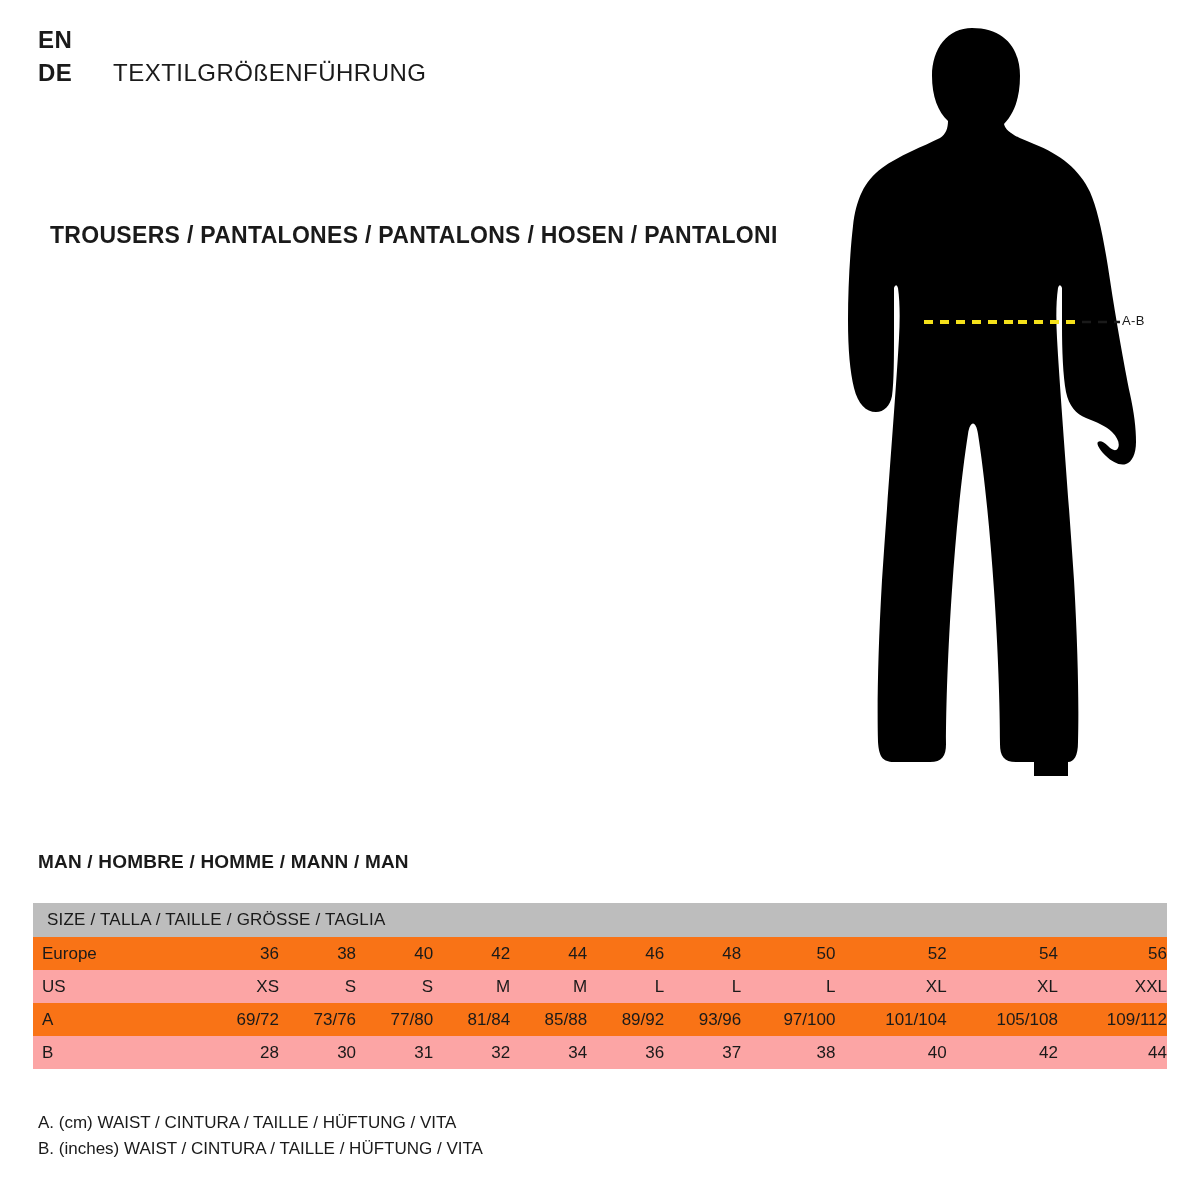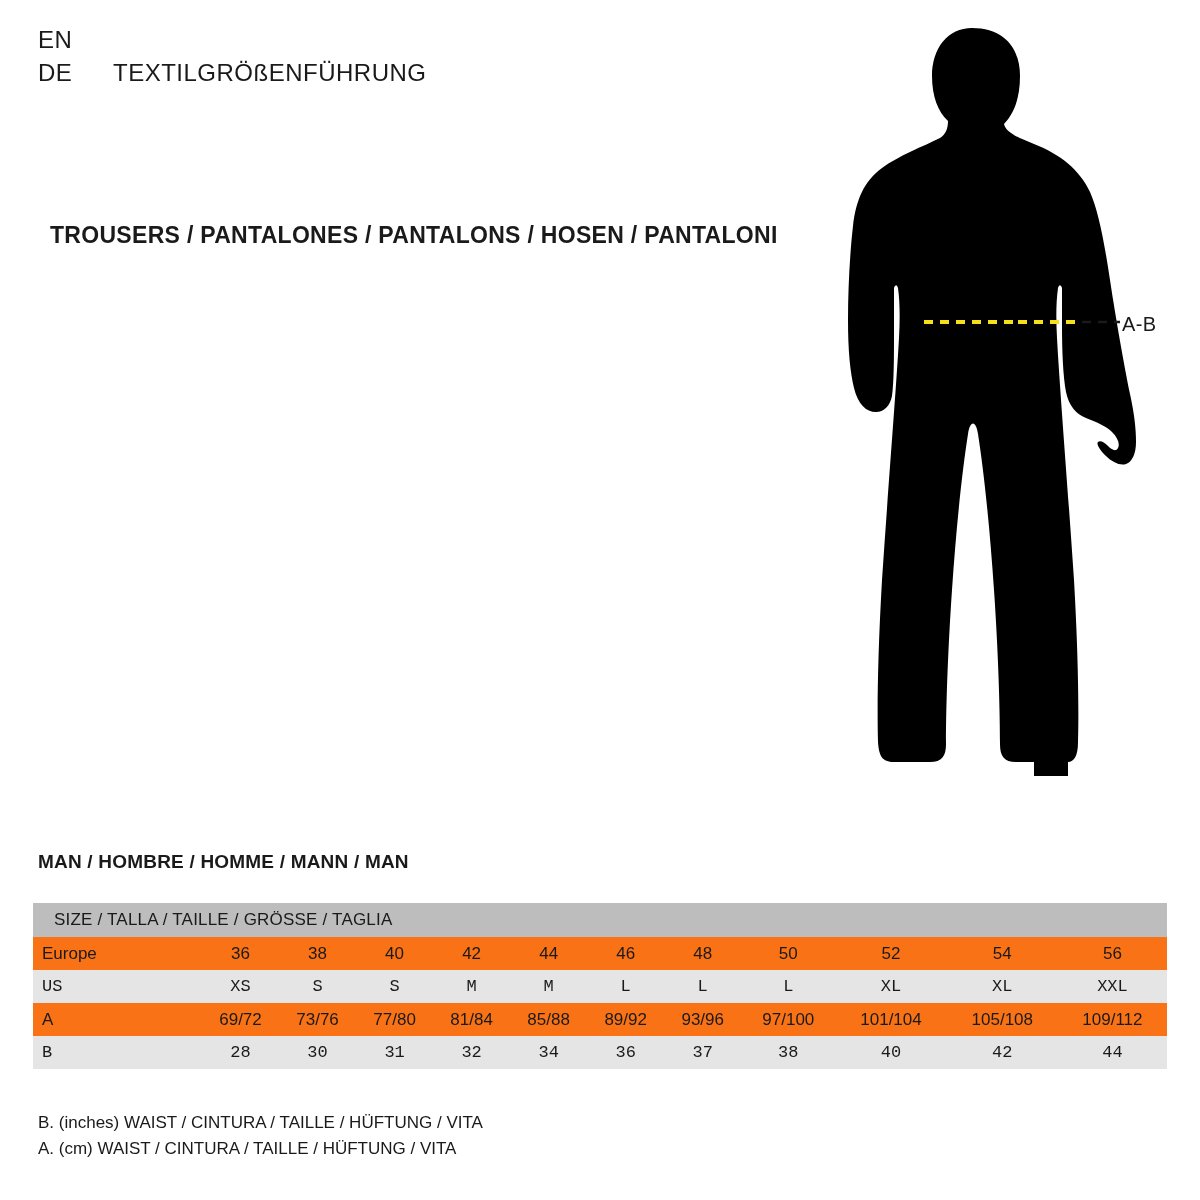--- a/index.html
+++ b/index.html
@@ -28,20 +28,21 @@
     align-items: baseline;
     line-height: 1.0;
     margin-bottom: 9px;
   }
   .lang-code {
     width: 75px;
     flex: 0 0 75px;
     font-size: 24px;
     letter-spacing: 0.5px;
     color: #1a1a1a;
+    font-weight: bold;
   }
   .lang-text {
     font-size: 24px;
     letter-spacing: 0.5px;
     color: #1a1a1a;
   }
   .garment-title {
     position: absolute;
     left: 50px;
     top: 222px;
@@ -59,21 +60,21 @@
     top: 20px;
     width: 370px;
     height: 790px;
   }
   .figure-svg { display: block; }
 
   .ab-label {
     position: absolute;
     left: 1122px;
     top: 313px;
-    font-size: 20px;
+    font-size: 13px;
     color: #1a1a1a;
     letter-spacing: 0.4px;
   }
 
   
   .section-label {
     position: absolute;
     left: 38px;
     top: 851px;
     font-size: 19px;
@@ -96,32 +97,32 @@
   .size-table td {
     padding: 0;
     height: 33px;
     font-weight: normal;
     text-align: center;
     vertical-align: middle;
   }
   .size-table thead th {
     background: #bdbdbd;
     text-align: left;
-    padding-left: 21px;
+    padding-left: 14px;
     font-size: 17px;
     letter-spacing: 0.2px;
     height: 34px;
   }
   .size-table tbody tr.odd td { background: #f97316; }
-  .size-table tbody tr.even td { background: #e5e5e5; font-family: Liberation Mono, monospace; }
+  .size-table tbody tr.even td { background: #fca5a5; }
   .size-table td.rowhead {
     text-align: left;
     padding-left: 9px;
   }
-  .size-table td.c { text-align: center; }
+  .size-table td.c { text-align: right; }
 
   
   .footnotes {
     position: absolute;
     left: 38px;
     top: 1110px;
     font-size: 17px;
     color: #1a1a1a;
     line-height: 1.55;
   }
@@ -270,15 +271,15 @@
       <td class="c">37</td>
       <td class="c">38</td>
       <td class="c">40</td>
       <td class="c">42</td>
       <td class="c">44</td>
     </tr>
   </tbody>
 </table>
 
 <div class="footnotes">
+  <div class="footnote">A. (cm) WAIST / CINTURA / TAILLE / HÜFTUNG / VITA</div>
   <div class="footnote">B. (inches) WAIST / CINTURA / TAILLE / HÜFTUNG / VITA</div>
-  <div class="footnote">A. (cm) WAIST / CINTURA / TAILLE / HÜFTUNG / VITA</div>
 </div>
 
 </body></html>

